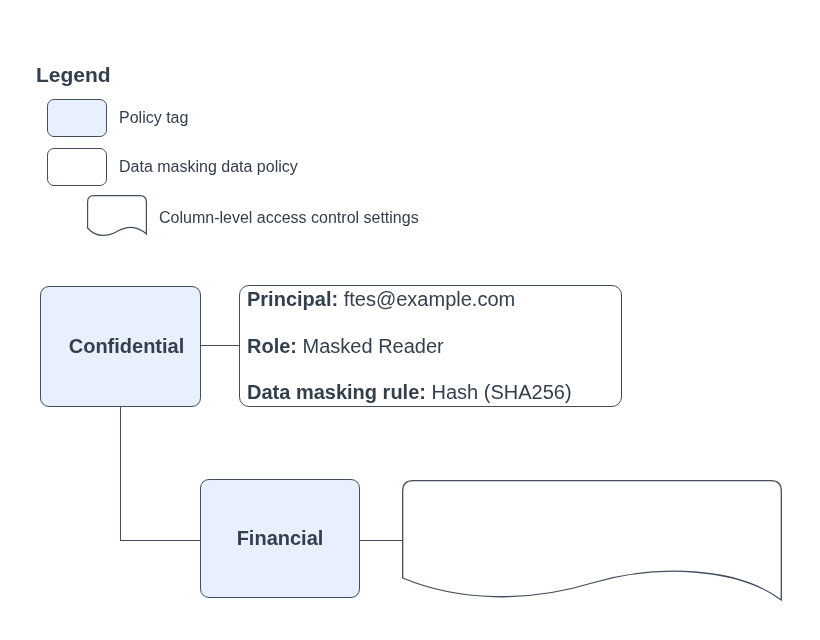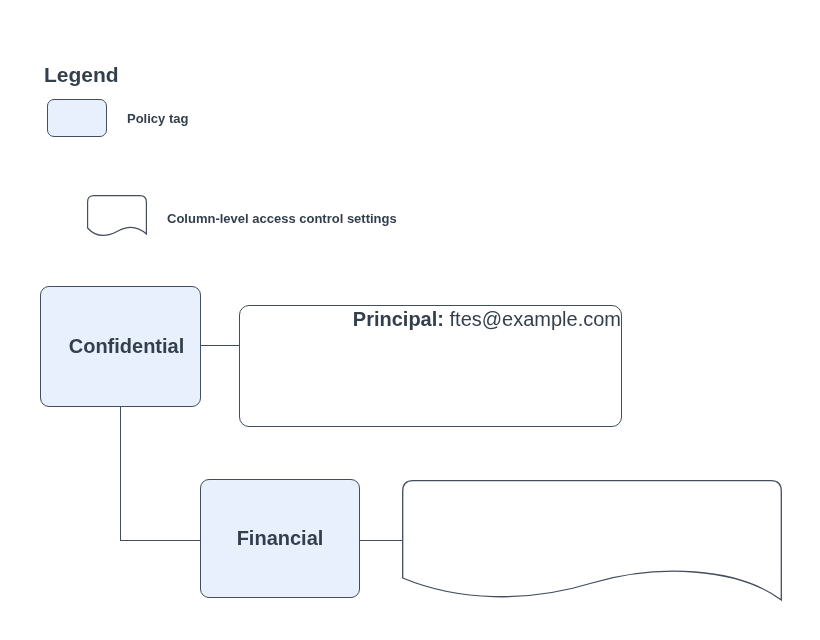--- a/index.html
+++ b/index.html
@@ -13,63 +13,63 @@
   .canvas{
     position:relative;
     width:820px;height:640px;
     background:var(--background);
     font-family:"Liberation Sans",sans-serif;
     color:var(--text);
     overflow:hidden;
   }
   
   .legend-title{
-    position:absolute;left:44px;top:63px;
+    position:absolute;left:36px;top:63px;
     font-size:21px;font-weight:bold;
   }
   .legend-row{
     position:absolute;left:47px;
     display:flex;align-items:center;
   }
   .legend-row-1{top:99px;height:38px;}
   .legend-row-2{top:148px;height:38px;}
   .legend-row-3{top:196px;height:44px;padding-left:40px;}
   .swatch{
     width:60px;height:38px;flex:0 0 60px;
     border:1px solid var(--border);
     border-radius:7px;
     background:var(--background);
   }
   .swatch-blue{background:var(--node-fill);}
   .swatch-doc{width:60px;height:46px;flex:0 0 60px;border:none;border-radius:0;background:transparent;}
   .legend-label{
-    margin-left:20px;
-    font-size:13px;font-weight:bold;
+    margin-left:12px;
+    font-size:16px;font-weight:normal;
     white-space:nowrap;
   }
   
   .node{
     position:absolute;
     background:var(--node-fill);
     border:1px solid var(--border);
     border-radius:9px;
     display:flex;align-items:center;justify-content:center;
     font-size:20px;font-weight:bold;
   }
   .node-confidential{left:40px;top:286px;width:161px;height:121px;padding-left:12px;}
   .node-financial{left:200px;top:479px;width:160px;height:119px;justify-content:center;}
   
   .policy-box{
     position:absolute;left:239px;top:285px;width:383px;height:122px;
     background:var(--background);
     border:1px solid var(--border);
     border-radius:10px;
-    display:flex;flex-direction:row;justify-content:flex-end;
+    display:flex;flex-direction:column;justify-content:space-between;
     padding-left:7px;
-    font-size:20px;line-height:27px;margin-top:20px;
+    font-size:20px;line-height:27px;
   }
   .policy-line{white-space:nowrap;}
   .policy-line b{font-weight:bold;}
   
   .doc-svg{position:absolute;left:402px;top:480px;width:380px;height:126px;}
   .doc-path{fill:var(--background);stroke:var(--border);stroke-width:1.3px;}
   .swatch-doc .doc-path{stroke-width:1.2px;}
   .doc-text{
     position:absolute;left:409px;top:503px;width:370px;
     font-size:20px;line-height:27px;
@@ -88,39 +88,45 @@
 
 <div class="canvas">
 
   <div class="legend-title">Legend</div>
 
   <div class="legend-row legend-row-1">
     <span class="swatch swatch-blue"></span>
     <span class="legend-label">Policy tag</span>
   </div>
 
+  <div class="legend-row legend-row-2">
+    <span class="swatch"></span>
+    <span class="legend-label">Data masking data policy</span>
+  </div>
 
   <div class="legend-row legend-row-3">
     <svg class="swatch-doc" viewBox="0 0 60 46">
       <path class="doc-path" d="M 0.6 33 L 0.6 7 Q 0.6 0.6 7 0.6 L 53 0.6 Q 59.4 0.6 59.4 7 L 59.4 39 C 50 30.5 40 31 31 36 C 20 42 9 42.5 0.6 33 Z"></path>
     </svg>
     <span class="legend-label">Column-level access control settings</span>
   </div>
 
   <div class="conn conn-h conn-1"></div>
   <div class="conn conn-v conn-2v"></div>
   <div class="conn conn-h conn-2h"></div>
   <div class="conn conn-h conn-3"></div>
 
   <div class="node node-confidential">
     <span>Confidential</span>
   </div>
 
   <div class="policy-box">
     <div class="policy-line"><b>Principal:</b><span> ftes@example.com</span></div>
+    <div class="policy-line"><b>Role:</b><span> Masked Reader</span></div>
+    <div class="policy-line"><b>Data masking rule:</b><span> Hash (SHA256)</span></div>
   </div>
 
   <div class="node node-financial">
     <span>Financial</span>
   </div>
 
   <svg class="doc-svg" viewBox="0 0 380 126">
     <path class="doc-path" d="M 0.7 98 L 0.7 11 Q 0.7 0.7 11 0.7 L 369 0.7 Q 379.3 0.7 379.3 11 L 379.3 120 C 335 87 255 84 190 103 C 125 123 56 121 0.7 98 Z"></path>
   </svg>
 

